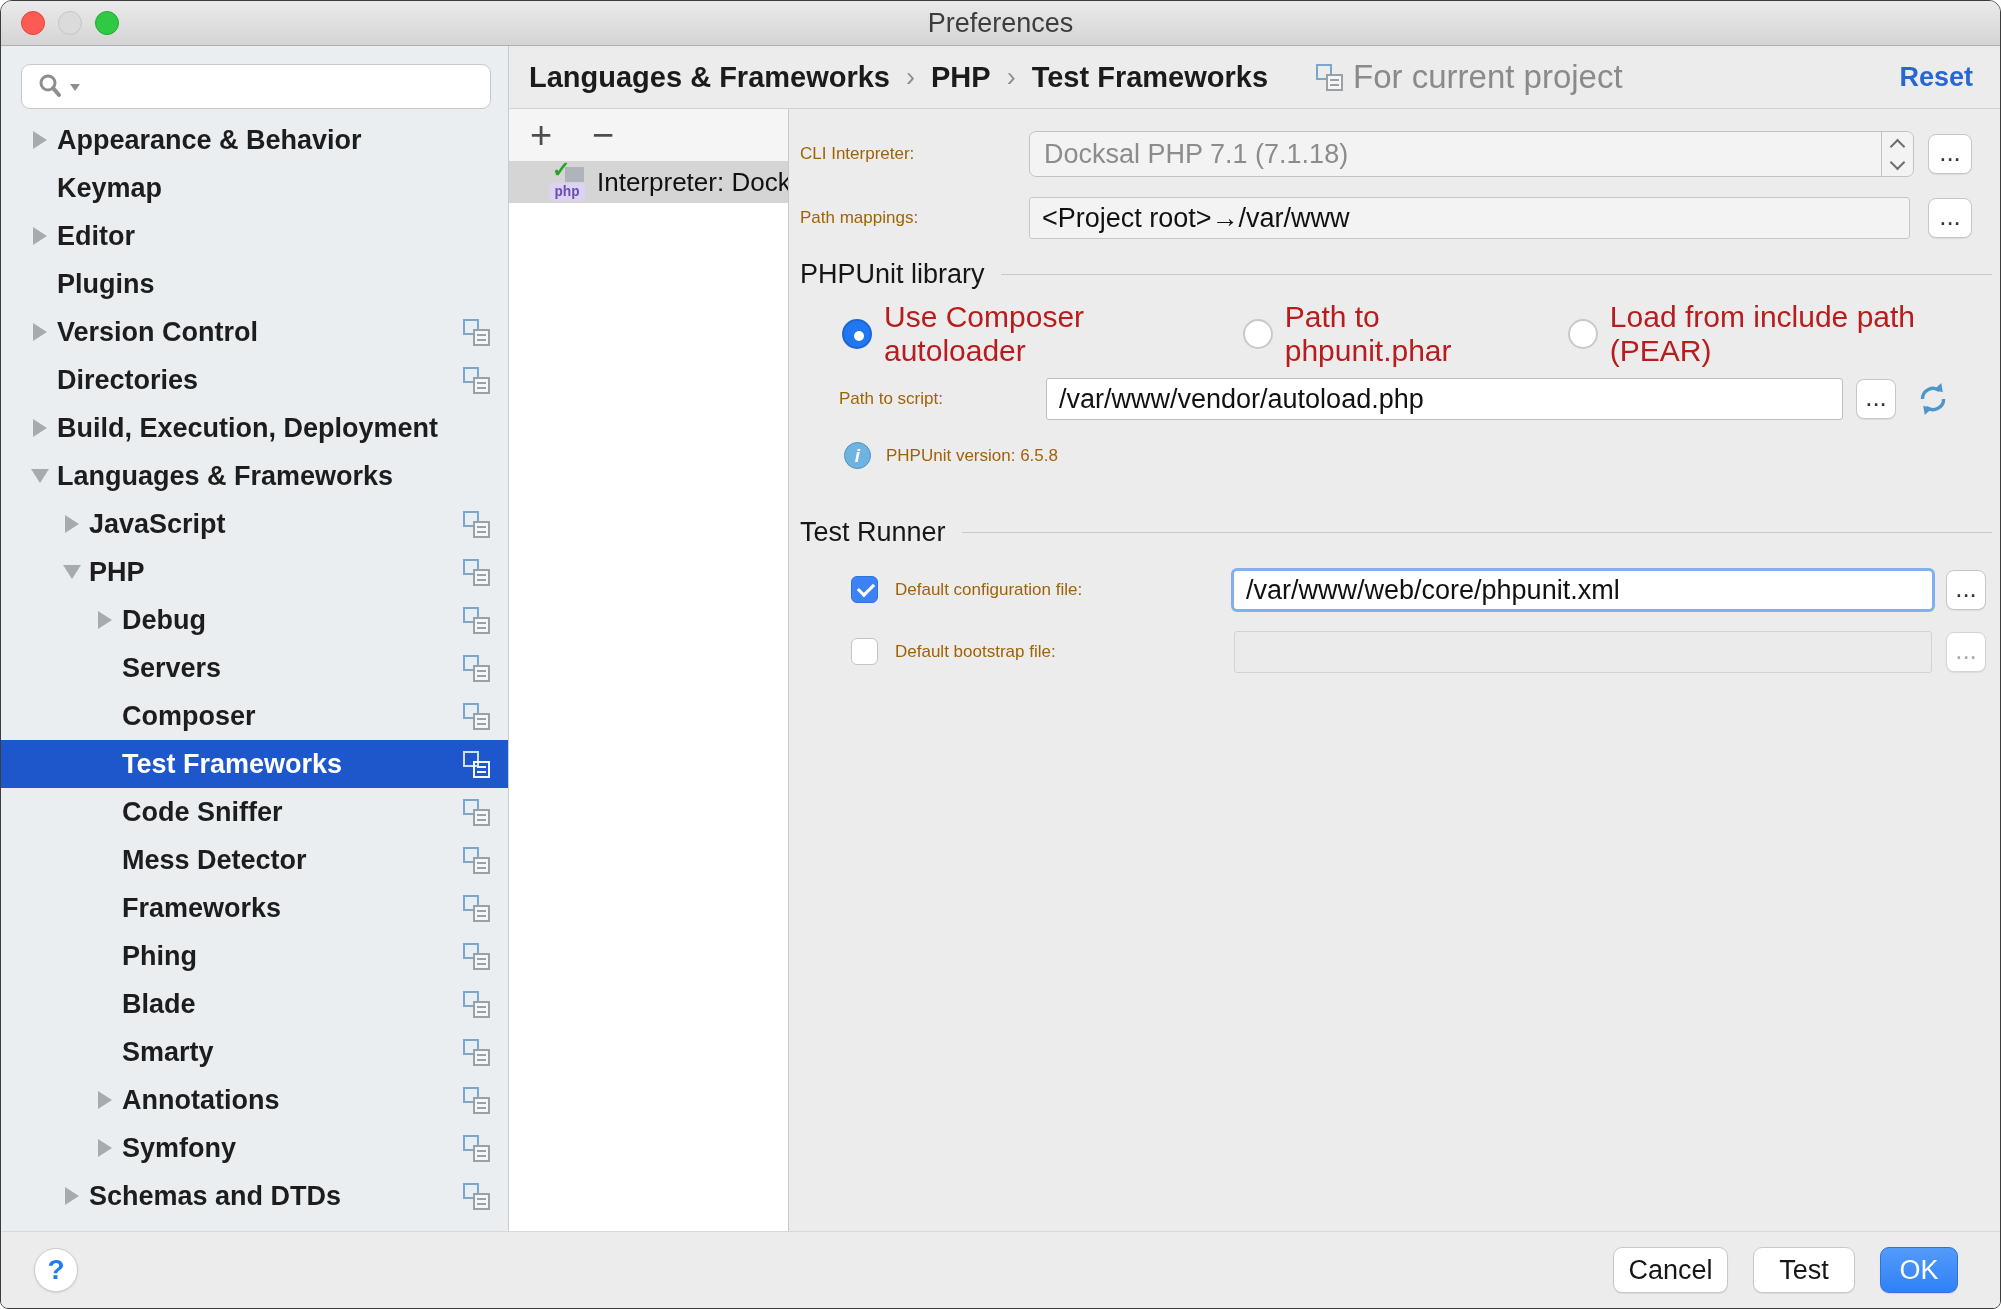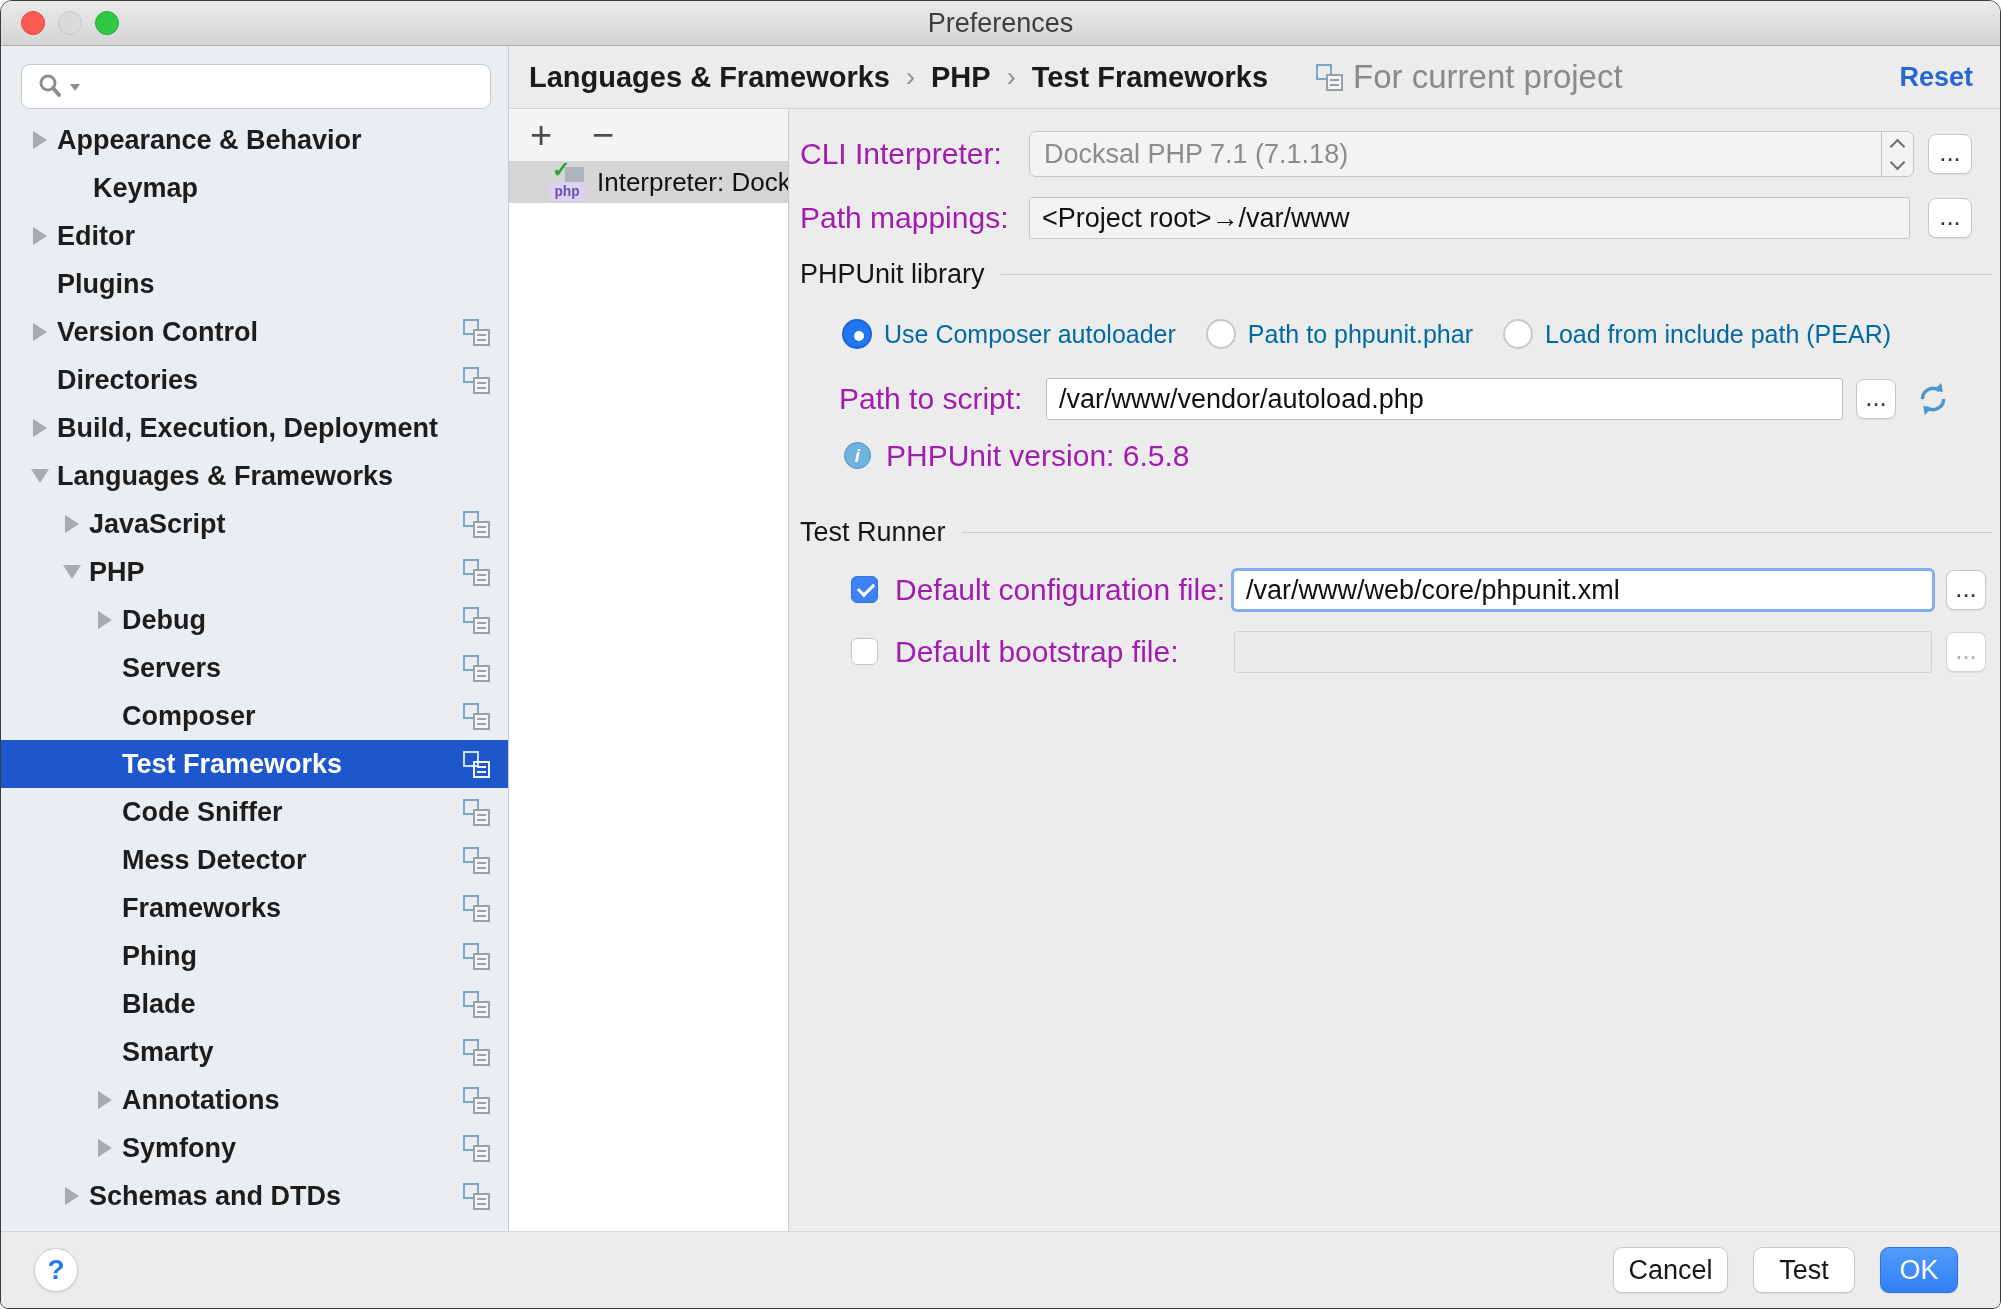--- a/index.html
+++ b/index.html
@@ -93,21 +93,21 @@
   .php-check { position:absolute; left:3px; top:-6px; color:#27A32B; font-size:22px; font-weight:700; }
   .php-badge {
     position:absolute; left:0; bottom:0; width:36px; height:18px; background:#DCD2F2;
     border-radius:3px; color:#6B4FB0; font-family:"Liberation Mono", monospace;
     font-size:14px; font-weight:700; display:flex; align-items:center; justify-content:center;
   }
 
   
   .settings { position:absolute; left:789px; top:63px; right:0; bottom:0; background:#ECECEC; }
   .row { position:absolute; }
-  .flabel { font-size:30px; color:#a21caf;text-align:center; }
+  .flabel { font-size:17px; color:#a16207;text-align:center; }
 
   .combo {
     position:absolute; left:239px; right:86px; top:0; height:46px;
     background:#F3F3F3; border:1px solid #C3C3C3; border-radius:7px;
     display:flex; align-items:center; overflow:hidden;
   }
   .combo-text { flex:1; padding-left:14px; font-size:27px; color:#8C8C8C; white-space:nowrap; overflow:hidden; }
   .combo-spin { width:32px; align-self:stretch; border-left:1px solid #C3C3C3; display:flex; flex-direction:column; align-items:center; justify-content:center; gap:5px; }
   .chev { width:11px; height:11px; border:solid #6E6E6E; border-width:0 2.5px 2.5px 0; }
   .chev.up { transform:rotate(-135deg); margin-top:4px; }
@@ -127,21 +127,21 @@
   }
   .tfield.white { background:#fff; border-color:#BDBDBD; }
   .tfield.focused { background:#fff; border:3px solid #82AFF2; border-radius:6px; }
   .tfield.disabled { background:#EBEBEB; border-color:#D3D3D3; }
 
   .sect { position:absolute; left:10px; right:8px; height:30px; display:flex; align-items:center; }
   .sect .stitle { font-size:27px; color:#161616; flex:0 0 auto; }
   .sect .sline { flex:1; height:1px; background:#C9C9C9; margin-left:16px; }
 
   .radios { position:absolute; display:flex; align-items:center; gap:30px; }
-  .radio-opt { display:flex; align-items:center; gap:12px; font-size:25px; color:#0369a1; cursor:pointer; }
+  .radio-opt { display:flex; align-items:center; gap:12px; font-size:30px; color:#b91c1c; cursor:pointer; }
   .rdot { width:30px; height:30px; border-radius:50%; background:#fff; border:2px solid #C9C9C9; flex:0 0 30px; }
   .rdot.on { background:#2176F2; border-color:#1B66D6; position:relative; }
   .rdot.on::after { content:""; position:absolute; left:10px; top:10px; width:10px; height:10px; border-radius:50%; background:#fff; }
 
   .info-icon {
     position:absolute; width:27px; height:27px; border-radius:50%;
     background:#6FB3E0; border:1px solid #4A90C4; color:#fff;
     font-size:19px; font-weight:700; text-align:center; line-height:25px; font-style:italic;
   }
   .cbox { position:absolute; width:27px; height:27px; border-radius:6px; background:#fff; border:1px solid #C4C4C4; }
@@ -201,21 +201,21 @@
           </svg>
         </span>
       </div>
       <div class="tree" id="tree">
           <div class="tree-row" style="padding-left: 22px;">
             <span class="tw">
               <span class="arr-r"></span>
             </span>
             <span>Appearance &amp; Behavior</span>
           </div>
-          <div class="tree-row" style="padding-left: 22px; margin-left: 36px;">
+          <div class="tree-row" style="padding-left: 22px;">
             <span class="tw"></span>
             <span>Keymap</span>
           </div>
           <div class="tree-row" style="padding-left: 22px;">
             <span class="tw">
               <span class="arr-r"></span>
             </span>
             <span>Editor</span>
           </div>
           <div class="tree-row" style="padding-left: 22px;">

